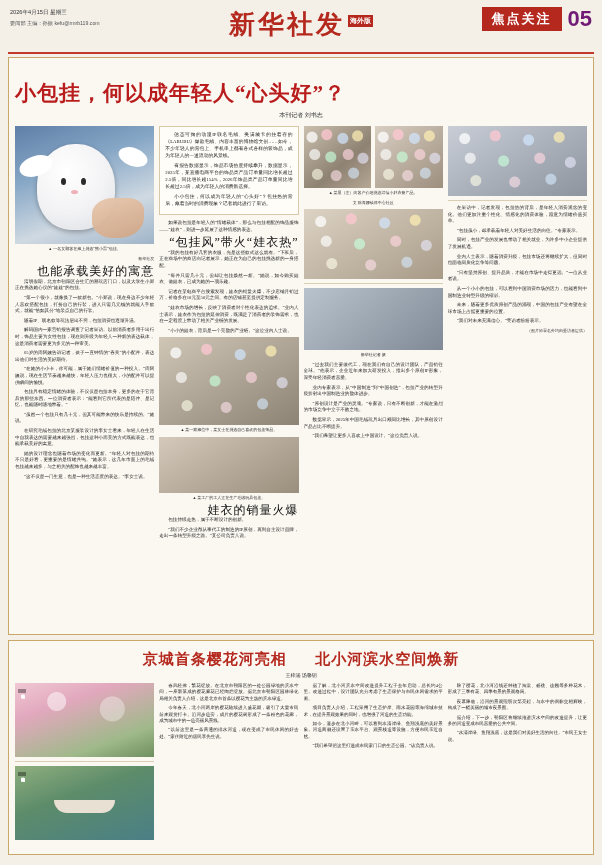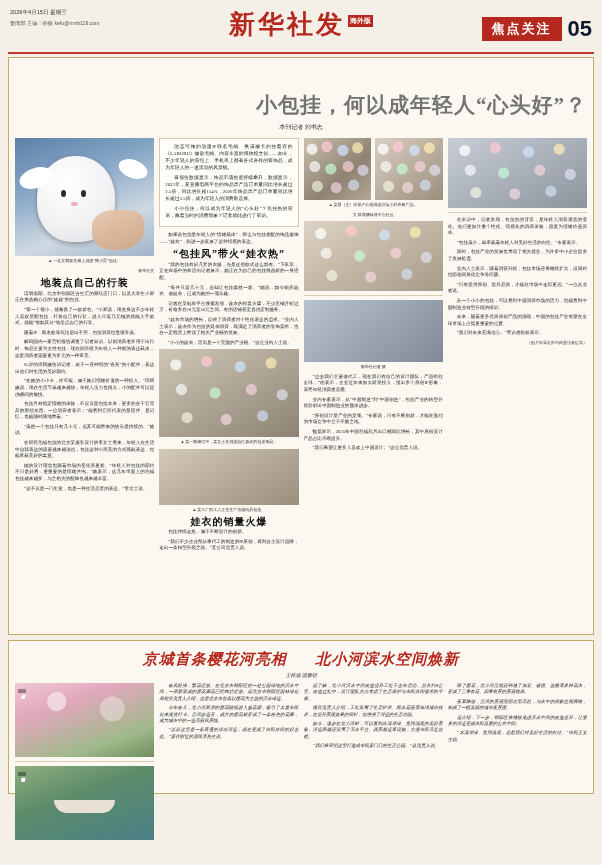--- a/index.html
+++ b/index.html
@@ -40,47 +40,47 @@
   }
   .mh-logo .seal{
     display:inline-block;
     font-size:7px;letter-spacing:0;
     background:#b4281e;color:#fff;
     padding:1px 2px;margin-left:3px;
     vertical-align:super;
     font-family:"Liberation Sans", sans-serif;
   }
   .mh-right{
-    position:absolute;right:2px;top:10px;
+    position:absolute;right:2px;top:0;
     display:flex;align-items:center;gap:6px;
   }
   .mh-section{
     background:#b4281e;color:#fff;
     font-size:13px;font-weight:bold;
     padding:3px 10px;letter-spacing:2px;
   }
   .mh-page{
-    font-size:22px;font-weight:bold;color:#0f172a;
+    font-size:22px;font-weight:bold;color:#701a75;
     font-family:"Liberation Sans", sans-serif;
   }
 
   
   .article{
     border:1px solid #c9a86a;
     background:#fbf8f2;
     padding:5px 6px;
     height:578px;
     box-sizing:border-box;
     position:relative;
   }
   .headline{
-    text-align:right;
-    font-size:21px;font-weight:bold;color:#737373;
+    text-align:left;
+    font-size:21px;font-weight:bold;color:#b91c1c;
     letter-spacing:1px;
-    margin:28px 0 4px 0;
+    margin:16px 0 4px 0;
     font-family:"Liberation Serif", serif;
   }
   .byline{
     text-align:center;font-size:6px;color:#333;
     margin-bottom:6px;
   }
 
   .cols{
     display:flex;
     gap:5px;
@@ -89,21 +89,21 @@
   .col{
     flex:1;
     font-size:4.6px;
     line-height:6.6px;
     text-align:justify;
     color:#222;
     overflow:hidden;
   }
   .col p{margin:0 0 3px 0;text-indent:9px;}
   .sub{
-    font-size:10px;font-weight:bold;text-align:center;
+    font-size:12px;font-weight:normal;text-align:right;
     margin:6px 0 4px 0;color:#111;
     letter-spacing:1px;
   }
   .lead{
     border:1px solid #d8c9a8;
     background:#fffdf8;
     padding:4px 5px;
     font-size:4.8px;line-height:7px;
     margin-bottom:5px;
   }
@@ -176,23 +176,22 @@
       radial-gradient(circle at 48% 80%, rgba(255,225,235,.6) 0 5px, transparent 6px),
       radial-gradient(circle at 74% 76%, rgba(215,235,255,.6) 0 5px, transparent 6px);
   }
 
   
   .bottom{
     border:1px solid #c9a86a;
     background:#fbf8f2;
     margin-top:5px;
     padding:5px 6px;
-    height:154px;
+    height:215px;
     box-sizing:border-box;
-    font-style:italic;
   }
   .b-head{
     text-align:center;
     font-size:15px;font-weight:bold;color:#b4281e;
     letter-spacing:1px;
     margin:4px 0 3px 0;
   }
   .b-byline{text-align:center;font-size:5px;margin-bottom:5px;color:#333;}
   .b-cols{display:flex;gap:5px;height:175px;}
   .b-col{flex:1;font-size:4.5px;line-height:6.4px;text-align:justify;overflow:hidden;}
@@ -248,21 +247,21 @@
           <div class="ear1"></div>
           <div class="ear2"></div>
           <div class="eye1"></div>
           <div class="eye2"></div>
           <div class="cheek"></div>
           <div class="hand"></div>
         </div>
         <div class="cap">▲ 一名女顾客在摊上挑选“熊小黑”包挂。</div>
         <div class="credit">新华社发</div>
 
-        <div class="sub">地装点自己的行装</div>
+        <div class="sub">也能承载美好的寓意</div>
         <p>清明假期，北京市朝阳区合生汇的潮玩店门口，以及大学生小郑正在挑选她心仪的“娃娃”的包挂。</p>
         <p>“第一个很小，就像换了一款新包。”小郑说，现在身边不少年轻人喜欢搭配包挂，打扮自己的行装，进入只需几元钱的就能入手款式，就能“恰如其分”地装点自己的行装。</p>
         <p>随着IP、联名款等玩法层出不穷，包挂消费也逐渐升温。</p>
         <p>解码国内一家营销报告调查了记者采访。以前消费者多用于出行时，饰品主要为女性包挂，现在则升级为年轻人一种新的表达载体，这是消费者需要更为多元的一种审美。</p>
         <p>65岁的周阿姨告诉记者，孩子一直钟情的“春天”的小配件，表达出他们对生活的美好期待。</p>
         <p>“在她的小小卡，你可能，属于她们情绪价值的一种投入。”周阿姨说，现在生活节奏越来越快，年轻人压力也很大，小的配件可以提供瞬间的愉悦。</p>
         <p>包挂具有稳定情绪的体验，不仅仅是包挂本身，更多的在于它背后的那些东西。一位消费者表示：“能看到它所代表的是陪伴、是记忆，也能随时随地带着。”</p>
         <p>“虽然一个包挂只有几十元，但其可能带来的快乐是持续的。”她说。</p>
         <p>在研究毛绒包挂的北京某服装设计的李女士看来，年轻人在生活中自我表达的需要越来越强烈，包挂这种小而美的方式既能表达，也能承载美好的寓意。</p>
         <p>她的设计理念也随着市场的变化而更新。“年轻人对包挂的期待不只是好看，更重要的是情绪共鸣。”她表示，这几年市面上的毛绒包挂越来越多，与之相关的配饰也越来越丰富。</p>

